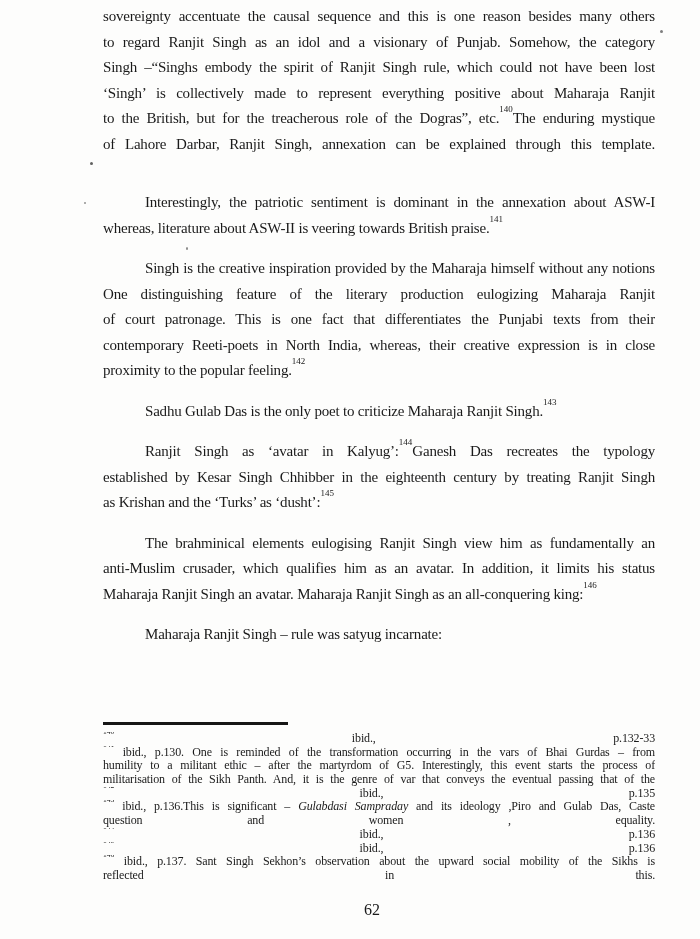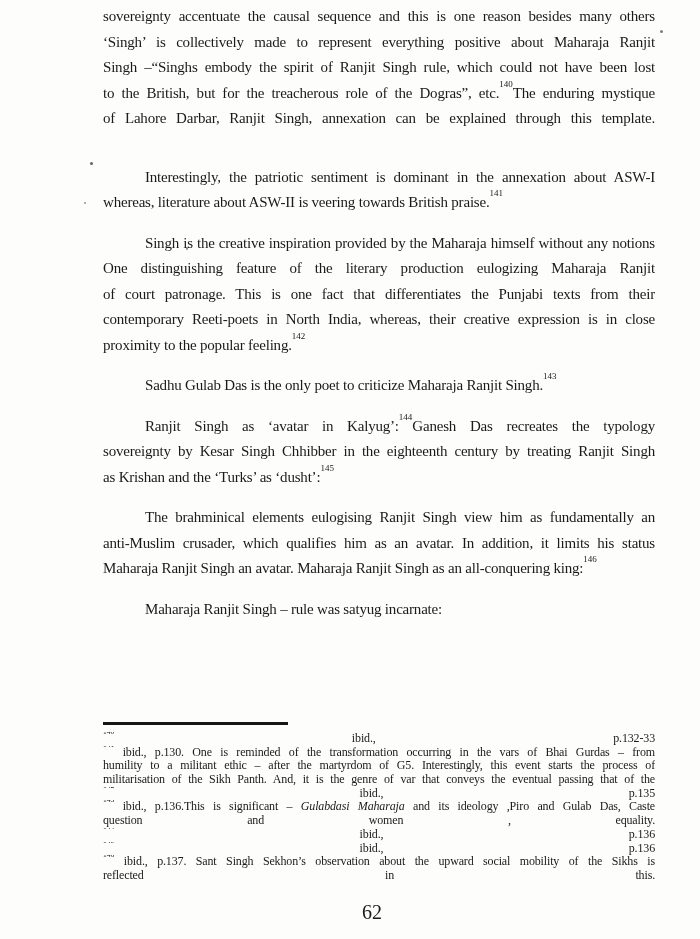--- a/index.html
+++ b/index.html
@@ -62,62 +62,63 @@
   .footnotes sup { font-size: 7.5px; top: -3.5px; }
   .footnotes i { font-style: italic; }
   
   .page-number {
     position: absolute;
     left: 103px;
     top: 901px;
     width: 552px;
     text-align: center;
     text-indent: -14px;
-    font-size: 20px;
+    font-size: 16px;
   }
   
   .speck {
     position: absolute;
     background: #3a3a3a;
     border-radius: 50%;
   }
   .speck.s1 { left: 660px; top: 30px;  width: 3px; height: 3px; opacity: .65; }
   .speck.s2 { left: 90px;  top: 162px; width: 3px; height: 3px; opacity: .8; }
   .speck.s3 { left: 84px;  top: 202px; width: 2px; height: 2px; opacity: .55; }
   .speck.s4 { left: 186px; top: 247px; width: 2px; height: 3px; opacity: .6; }
 </style>
 </head>
 <body>
 
 <div class="page">
   <div class="body-text">
       <div class="para jlast">
         <div class="line">sovereignty accentuate the causal sequence and this is one reason besides many others</div>
+        <div class="line">to regard Ranjit Singh as an idol and a visionary of Punjab. Somehow, the category</div>
+        <div class="line">Singh –“Singhs embody the spirit of Ranjit Singh rule, which could not have been lost</div>
         <div class="line">‘Singh’ is collectively made to represent everything positive about Maharaja Ranjit</div>
-        <div class="line">Singh –“Singhs embody the spirit of Ranjit Singh rule, which could not have been lost</div>
         <div class="line">to the British, but for the treacherous role of the Dogras”, etc.<sup>140</sup>The enduring mystique</div>
         <div class="line">of Lahore Darbar, Ranjit Singh, annexation can be explained through this template.</div>
       </div>
       <div class="para indent spaced">
         <div class="line">Interestingly, the patriotic sentiment is dominant in the annexation about ASW-I</div>
         <div class="line">whereas, literature about ASW-II is veering towards British praise.<sup>141</sup></div>
       </div>
       <div class="para indent">
         <div class="line">Singh is the creative inspiration provided by the Maharaja himself without any notions</div>
         <div class="line">One distinguishing feature of the literary production eulogizing Maharaja Ranjit</div>
         <div class="line">of court patronage. This is one fact that differentiates the Punjabi texts from their</div>
         <div class="line">contemporary Reeti-poets in North India, whereas, their creative expression is in close</div>
         <div class="line">proximity to the popular feeling.<sup>142</sup></div>
       </div>
       <div class="para indent">
         <div class="line">Sadhu Gulab Das is the only poet to criticize Maharaja Ranjit Singh.<sup>143</sup></div>
       </div>
       <div class="para indent">
         <div class="line">Ranjit Singh as ‘avatar in Kalyug’:<sup>144</sup>Ganesh Das recreates the typology</div>
-        <div class="line">sovereignty by Kesar Singh Chhibber in the eighteenth century by treating Ranjit Singh</div>
+        <div class="line">established by Kesar Singh Chhibber in the eighteenth century by treating Ranjit Singh</div>
         <div class="line">as Krishan and the ‘Turks’ as ‘dusht’:<sup>145</sup></div>
       </div>
       <div class="para indent">
         <div class="line">The brahminical elements eulogising Ranjit Singh view him as fundamentally an</div>
         <div class="line">anti-Muslim crusader, which qualifies him as an avatar. In addition, it limits his status</div>
         <div class="line">Maharaja Ranjit Singh an avatar. Maharaja Ranjit Singh as an all-conquering king:<sup>146</sup></div>
       </div>
       <div class="para indent">
         <div class="line">Maharaja Ranjit Singh – rule was satyug incarnate:</div>
       </div>
@@ -131,21 +132,21 @@
         </div>
         <div class="fn">
           <div class="line"><sup>141</sup> ibid., p.130. One is reminded of the transformation occurring in the vars of Bhai Gurdas – from</div>
           <div class="line">humility to a militant ethic – after the martyrdom of G5. Interestingly, this event starts the process of</div>
           <div class="line">militarisation of the Sikh Panth. And, it is the genre of var that conveys the eventual passing that of the</div>
         </div>
         <div class="fn">
           <div class="line"><sup>142</sup> ibid., p.135</div>
         </div>
         <div class="fn">
-          <div class="line"><sup>143</sup> ibid., p.136.This is significant – <i>Gulabdasi Maharaja</i> and its ideology ,Piro and Gulab Das, Caste</div>
+          <div class="line"><sup>143</sup> ibid., p.136.This is significant – <i>Gulabdasi Sampraday</i> and its ideology ,Piro and Gulab Das, Caste</div>
           <div class="line">question and women , equality.</div>
         </div>
         <div class="fn">
           <div class="line"><sup>144</sup> ibid., p.136</div>
         </div>
         <div class="fn">
           <div class="line"><sup>145</sup> ibid., p.136</div>
         </div>
         <div class="fn">
           <div class="line"><sup>146</sup> ibid., p.137. Sant Singh Sekhon’s observation about the upward social mobility of the Sikhs is</div>

